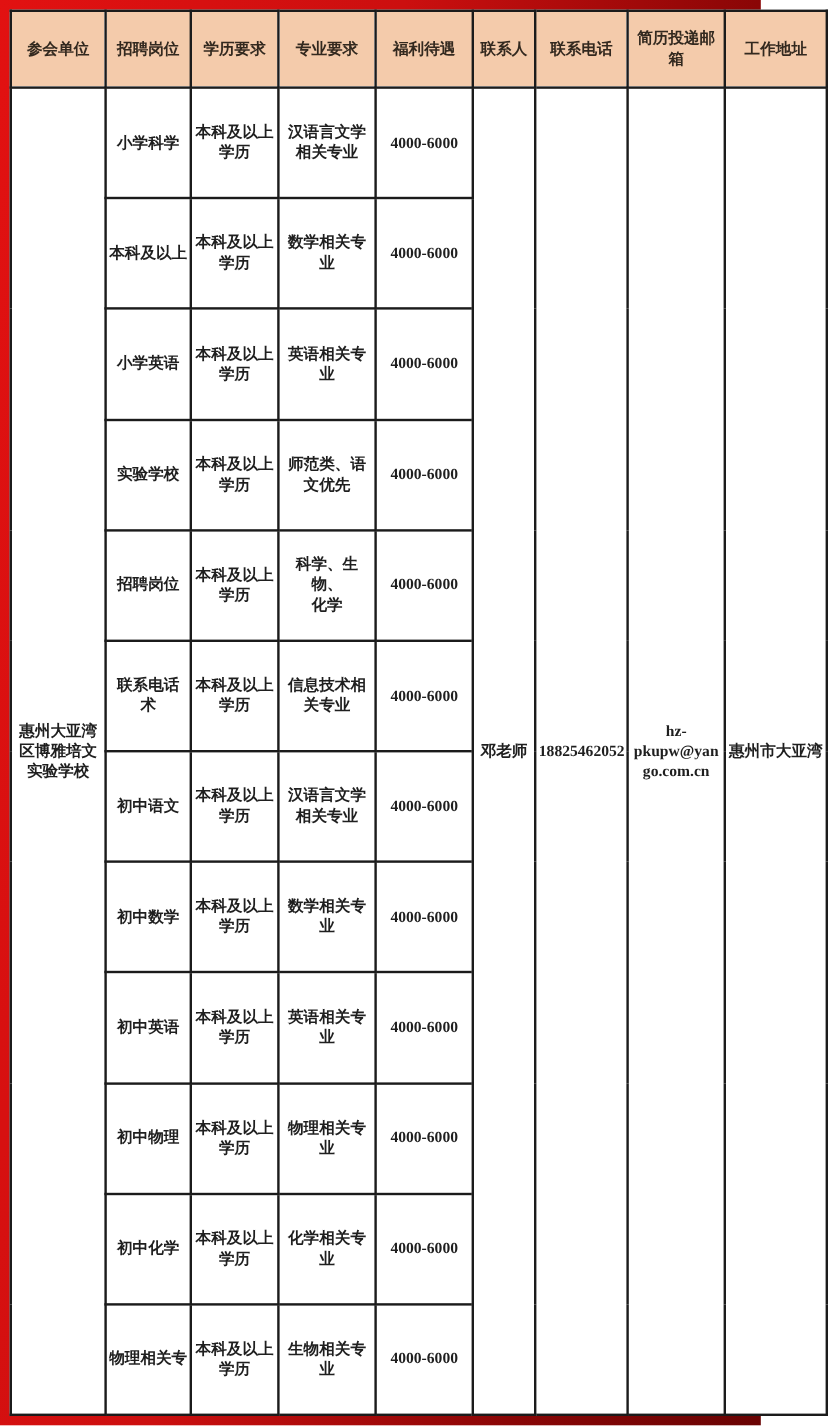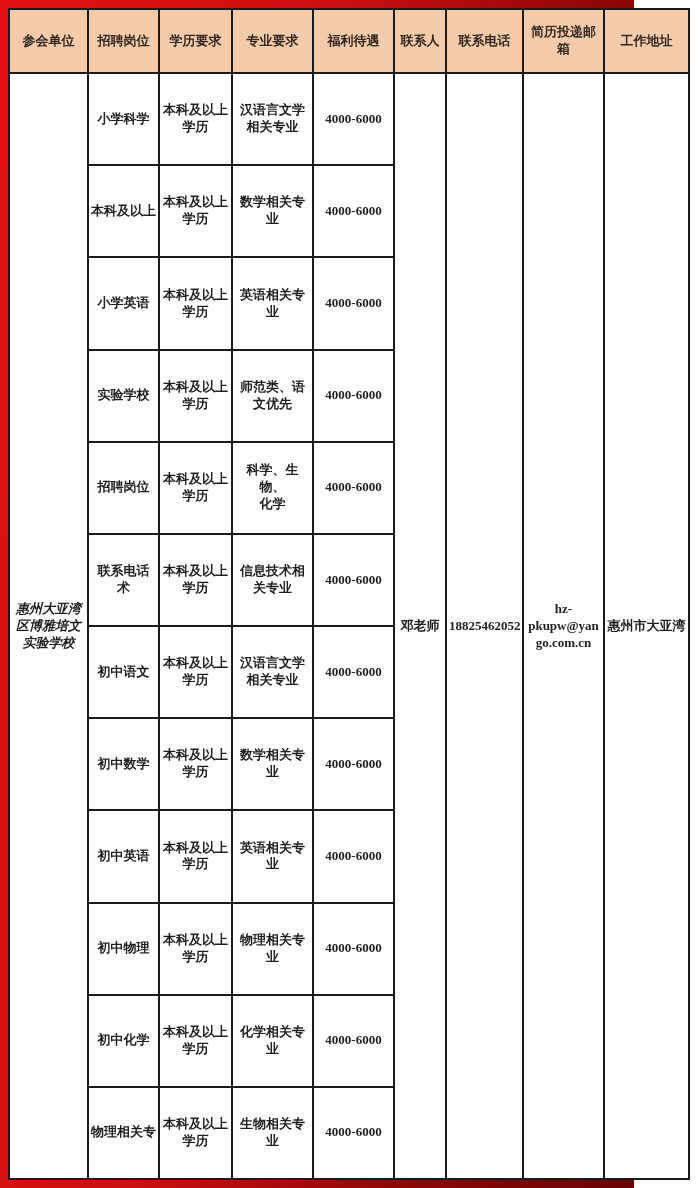--- a/index.html
+++ b/index.html
@@ -37,21 +37,21 @@
     overflow: hidden;
     background: #ffffff;
   }
   table.recruit th {
     background: #f4cbab;
     color: #33291f;
     height: 58px;
     font-size: 13px;
   }
   tr.data-row { height: 92px; }
-  td.school-cell { line-height: 1.45; font-style: italic; }
+  td.school-cell { line-height: 1.45; }
   td.salary-cell { font-size: 14px; white-space: nowrap; margin-top: 44px; }
   td.phone-cell  { font-size: 13px; white-space: nowrap; padding: 0; font-family: Liberation Serif, serif; }
   td.email-cell  { font-size: 12.5px; line-height: 1.3; }
 </style>
 </head>
 <body>
 
 <div class="page">
   <div class="table-wrap">
     <table class="recruit">

